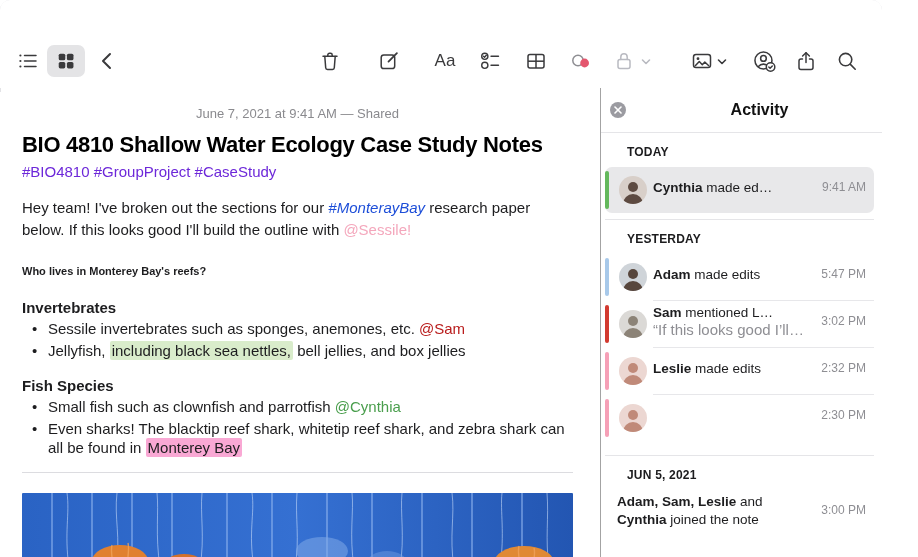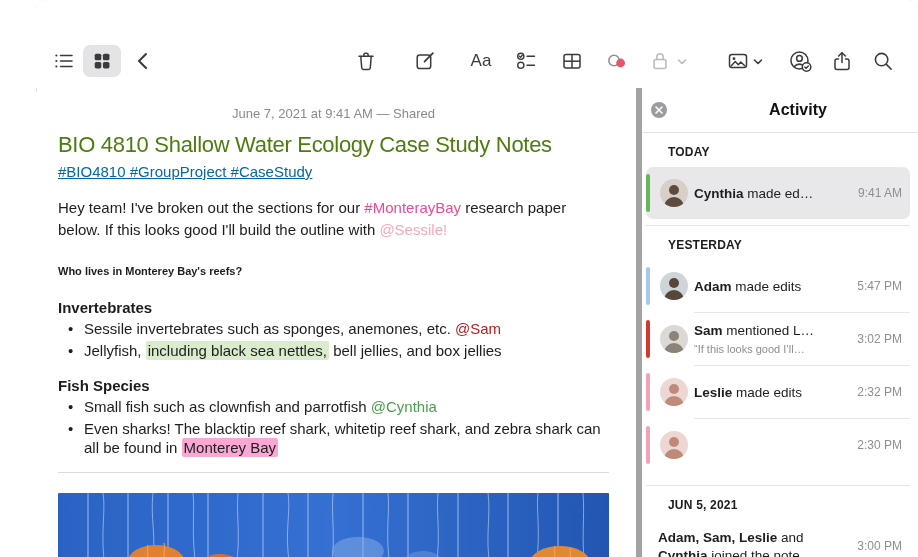--- a/index.html
+++ b/index.html
@@ -1,58 +1,58 @@
 <!DOCTYPE html>
 <html><head>
 <meta charset="utf-8">
 <style>
   html,body{margin:0;padding:0;background:#fff;}
   body{width:918px;height:557px;overflow:hidden;font-family:"Liberation Sans","DejaVu Sans",sans-serif;color:#1d1d1f;}
-  .window{position:relative;width:882px;height:557px;background:#fff;border-radius:10px 10px 0 0;overflow:hidden;outline:1px solid #e3e3e6;outline-offset:-1px;margin-left:36px;}
+  .window{position:relative;width:882px;height:557px;background:#fff;border-radius:10px 10px 0 0;overflow:hidden;outline:1px solid #e3e3e6;outline-offset:-1px;}
 
   
   .toolbar{position:absolute;top:0;left:0;right:0;height:88px;background:#fff;}
   .tb{position:absolute;top:47px;width:28px;height:28px;display:flex;align-items:center;justify-content:center;color:#3a3a3c;}
   .tb svg{display:block;}
   .tb-sm{position:absolute;top:56px;width:12px;height:12px;display:flex;align-items:center;justify-content:center;color:#3a3a3c;}
   .gallery-bg{position:absolute;left:47px;top:45px;width:38px;height:32px;border-radius:7px;background:#e4e4e6;}
   .aa-label{font-size:17px;font-weight:500;color:#3a3a3c;}
   .dim{color:#b9bac1;}
 
   
   .note{position:absolute;left:0;top:92px;width:600px;height:469px;padding:0 27px 0 22px;box-sizing:border-box;background:#fff;}
   .date{margin-top:14px;text-align:center;font-size:13px;line-height:15px;color:#8a8a8e;}
-  .note-title{margin-top:10px;font-size:22px;line-height:28px;font-weight:400;letter-spacing:-0.3px;color:#4d7c0f;}
+  .note-title{margin-top:10px;font-size:22px;line-height:28px;font-weight:700;letter-spacing:-0.3px;color:#000000;}
   .note-tags{margin-top:3px;font-size:15px;line-height:19px;font-weight:500;}
   .para{margin-top:16px;font-size:15px;line-height:21.5px;}
   .h2{margin-top:20px;font-size:11px;line-height:22px;font-weight:700;}
   .h3{margin-top:16px;font-size:15px;line-height:19px;font-weight:700;}
   ul.blist{margin:2px 0 0;padding:0;list-style:none;}
   ul.blist li{position:relative;padding-left:26px;font-size:15px;line-height:19.5px;margin-top:2px;}
   ul.blist li::before{content:"•";position:absolute;left:10px;color:#1d1d1f;}
   .hl{padding:1px 2px;border-radius:2px;text-align:right;}
   .note-sep{height:1px;background:#dcdce0;margin-top:14px;}
   .note-photo{margin-top:20px;width:551px;height:74px;overflow:hidden;border-radius:1px;}
   .note-photo svg{display:block;}
 
   
-  .activity{position:absolute;left:600px;top:88px;width:318px;height:469px;background:#fff;border-left:6px solid #a3a3a3;box-sizing:border-box;overflow:hidden;}
+  .activity{position:absolute;left:600px;top:88px;width:318px;height:469px;background:#fff;border-left:1px solid #a3a3a3;box-sizing:border-box;overflow:hidden;}
   .act-header{position:relative;height:44px;border-bottom:1px solid #e5e5e8;}
   .act-title{line-height:44px;text-align:center;font-size:16px;font-weight:700;color:#111;}
   .close-btn{position:absolute;left:9px;top:14px;width:16px;height:16px;border-radius:50%;background:#9b9ba1;display:flex;align-items:center;justify-content:center;color:#fff;cursor:default;}
   .sec-label{padding:12px 0 8px 26px;font-size:12px;font-weight:700;letter-spacing:.2px;color:#1c1c1e;}
-  .act-row{position:relative;margin:0 44px 0 4px;padding:7px 8px 7px 48px;min-height:38px;display:flex;align-items:center;justify-content:space-between;}
+  .act-row{position:relative;margin:0 44px 0 4px;padding:1px 8px 7px 48px;min-height:38px;display:flex;align-items:center;justify-content:space-between;}
   .act-row.selected{background:#e8e8ea;border-radius:7px;}
   .bar{position:absolute;left:0;top:50%;transform:translateY(-50%);width:4px;height:38px;border-radius:2px;}
   .avatar{position:absolute;left:14px;top:50%;transform:translateY(-50%);width:28px;height:28px;border-radius:50%;overflow:hidden;display:block;}
   .avatar svg{display:block;}
   .row-text{flex:1;min-width:0;}
   .line1{font-size:13.5px;line-height:17px;white-space:nowrap;overflow:hidden;}
   .line1 b{font-weight:700;}
-  .quote{font-size:11px;line-height:15px;color:#8e8e93;white-space:nowrap;overflow:hidden;margin-top:1px;}
+  .quote{font-size:15px;line-height:15px;color:#8e8e93;white-space:nowrap;overflow:hidden;margin-top:1px;}
   .time{margin-left:auto;padding-left:6px;font-size:12px;color:#8e8e93;white-space:nowrap;}
   .row-sep{height:1px;background:#e7e7ea;margin:0 44px 0 52px;}
   .sec-sep{height:1px;background:#e5e5e8;margin:6px 44px 0 4px;}
   .sec-sep.gap{margin-top:14px;}
   .act-row.plain{padding-left:12px;}
   .plain .row-text{max-width:172px;}
   .plain .line1{white-space:normal;line-height:17px;font-size:13.5px;}
 </style>
 </head>
 <body>
@@ -165,23 +165,23 @@
       <svg width="22" height="22" viewBox="0 0 22 22" fill="none" stroke="currentColor" stroke-width="1.6" stroke-linecap="round">
         <circle cx="9.6" cy="9.6" r="6.2"></circle>
         <line x1="14.4" y1="14.4" x2="19.2" y2="19.2"></line>
       </svg>
     </div>
   </div>
 
   <div class="note">
     <div class="date">June 7, 2021 at 9:41 AM — Shared</div>
     <div class="note-title">BIO 4810 Shallow Water Ecology Case Study Notes</div>
-    <div class="note-tags" style="color: #0369a1; text-decoration: underline;">#BIO4810 #GroupProject #CaseStudy</div>
-
-    <div class="para"><span>Hey team! I've broken out the sections for our </span><span style="color: #ec4899;">#MonterayBay</span><span> research paper below. If this looks good I'll build the outline with </span><span style="color: rgb(244, 167, 188);">@Sessile!</span></div>
+    <div class="note-tags" style="color: #6d28d9;">#BIO4810 #GroupProject #CaseStudy</div>
+
+    <div class="para"><span>Hey team! I've broken out the sections for our </span><span style="color: #1d4ed8; font-style: italic;">#MonterayBay</span><span> research paper below. If this looks good I'll build the outline with </span><span style="color: rgb(244, 167, 188);">@Sessile!</span></div>
 
     <div class="h2">Who lives in Monterey Bay's reefs?</div>
 
     <div class="h3">Invertebrates</div>
     <ul class="blist">
       <li><span>Sessile invertebrates such as sponges, anemones, etc. </span><span style="color: #b91c1c;">@Sam</span></li>
       <li><span>Jellyfish, </span><span class="hl" style="background-color: rgb(217, 236, 203);">including black sea nettles,</span><span> bell jellies, and box jellies</span></li>
     </ul>
 
     <div class="h3">Fish Species</div>

